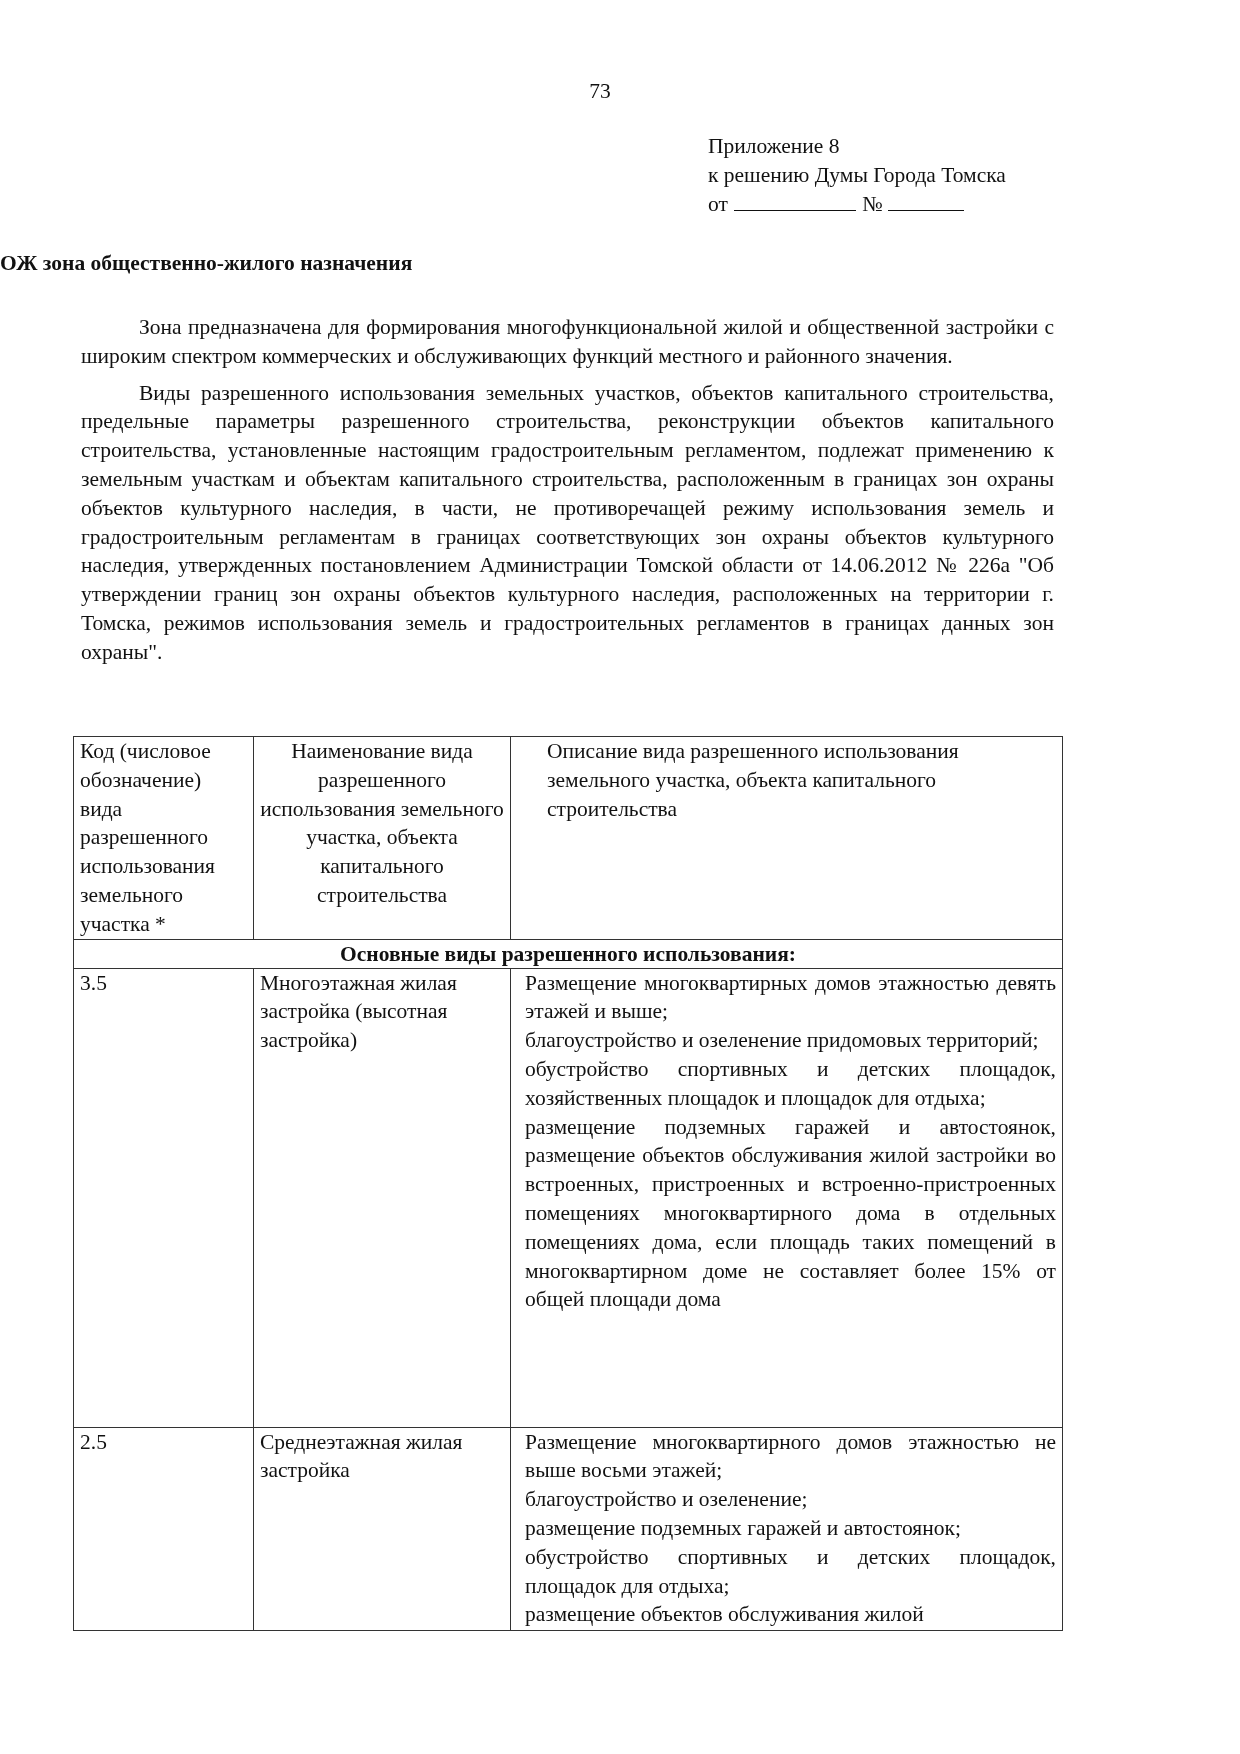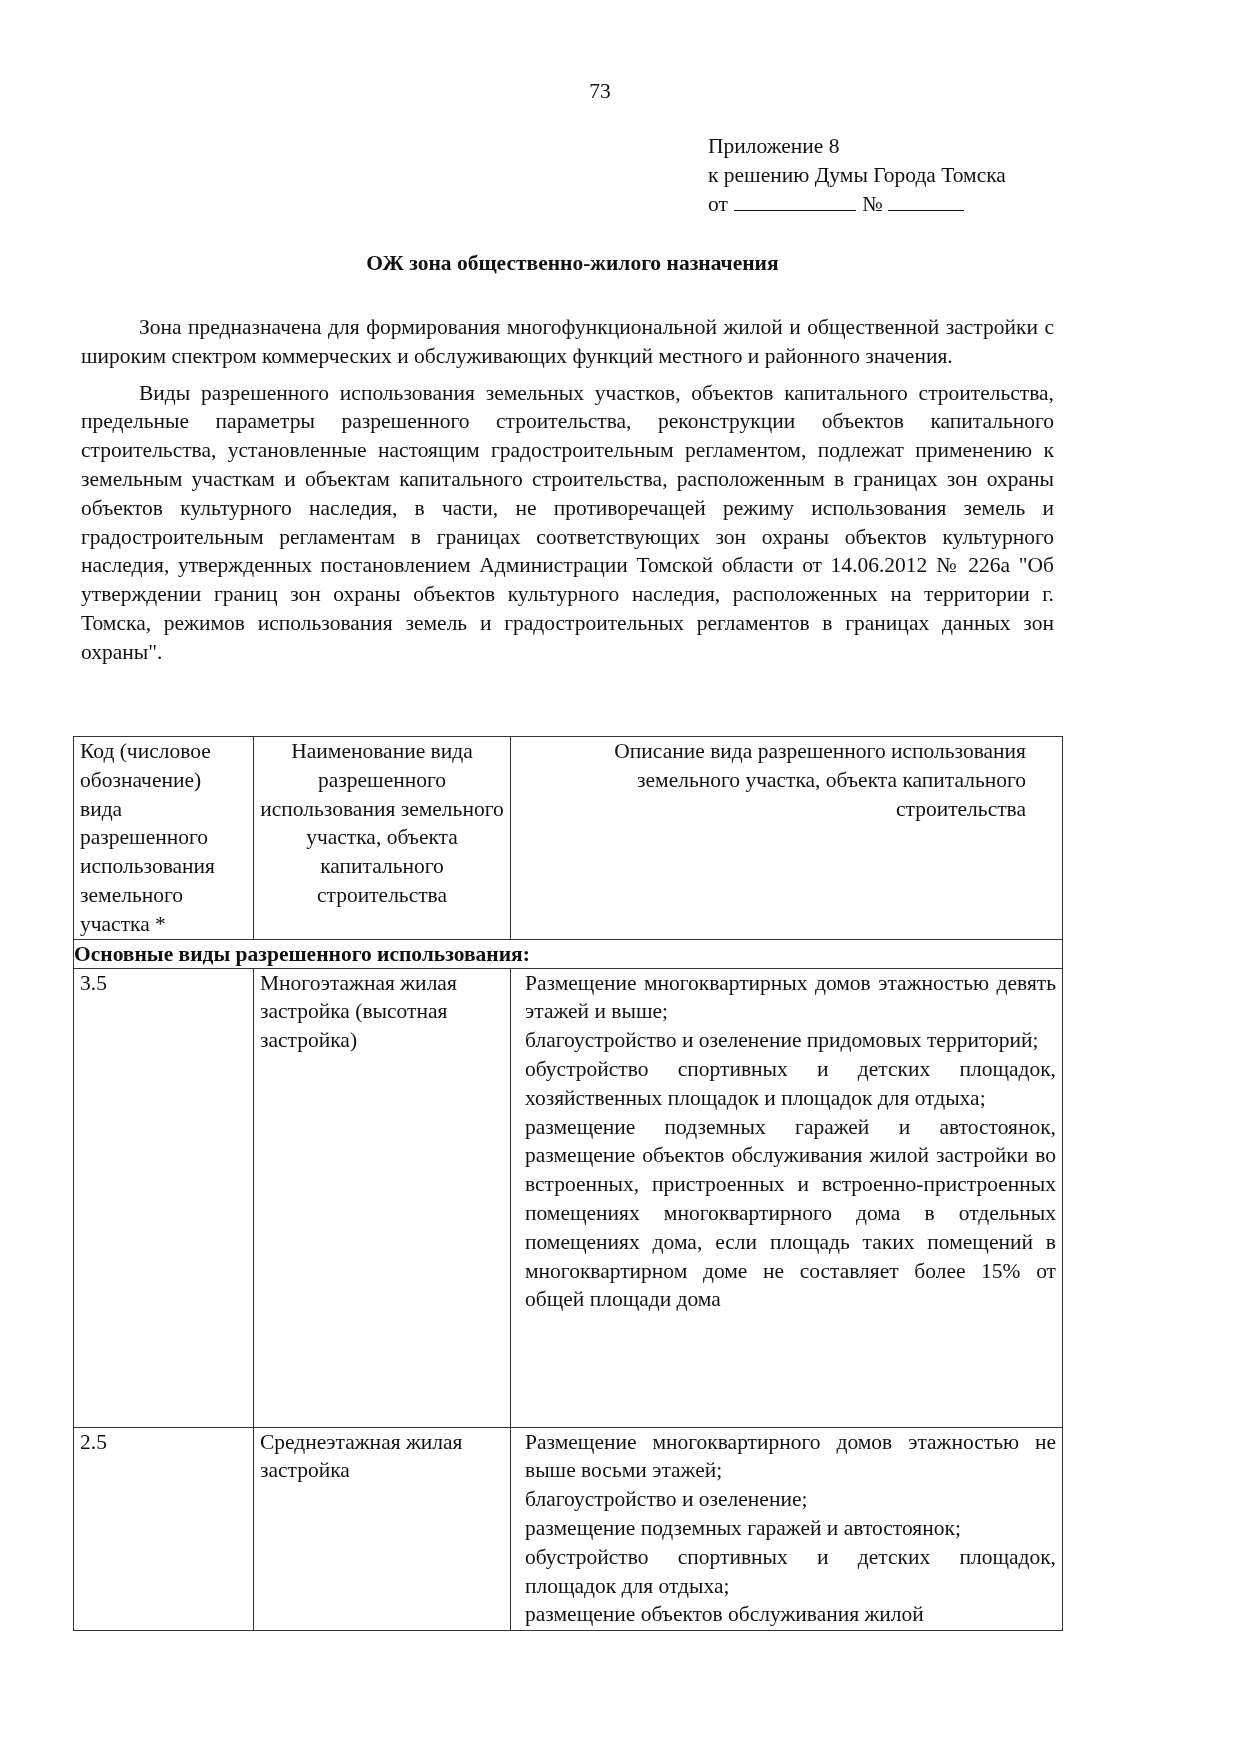--- a/index.html
+++ b/index.html
@@ -16,42 +16,42 @@
   .appendix {
     position: absolute; top: 132px; left: 708px;
     font-size: 21.5px; line-height: 29px;
   }
   .appendix .line { display: block; white-space: nowrap; }
   .blank { display: inline-block; border-bottom: 1.5px solid #111; height: 20px; vertical-align: baseline; }
   .blank.date { width: 122px; margin: 0 6px; }
   .blank.num { width: 76px; margin-left: 6px; }
   .title {
     position: absolute; top: 250px; left: 0; width: 1145px;
-    text-align: center; font-weight: bold; font-size: 21.5px; line-height: 26px;
+    text-align: left; font-weight: bold; font-size: 21.5px; line-height: 26px;
   }
   .body-text {
     position: absolute; top: 305px; left: 73px; width: 989px;
     font-size: 21.5px; line-height: 28.8px; text-align: justify;
   }
   .body-text p { margin: 8px; text-indent: 58px; }
   table.uses {
     position: absolute; top: 736px; left: 73px;
     width: 990px; border-collapse: collapse;
     font-size: 21.5px; line-height: 28.8px;
   }
   table.uses td, table.uses th {
     border: 1.5px solid #333;
     vertical-align: top; padding: 0 6px;
     font-weight: normal;
   }
   th.c1 { width: 167px; text-align: left; }
   th.c2 { width: 244px; text-align: center; }
-  th.c3 { text-align: right; vertical-align: middle; }
+  th.c3 { text-align: left; vertical-align: middle; }
   tr.header-row th { height: 200px; }
-  tr.section-row td { font-weight: bold; height: 28px; padding: 0; line-height: 28px; }
+  tr.section-row td { text-align: center; font-weight: bold; height: 28px; padding: 0; line-height: 28px; }
   td.code { padding-left: 10px; }
   td.name { padding-left: 10px; }
   td.desc { text-align: justify; padding: 0 10px 0 10px; }
   td.desc span { display: block; margin-left: 8px; }
   tr.row-26 td { height: 458px; }
   tr.row-25 td { height: 202px; }
 </style>
 </head>
 <body>
 

